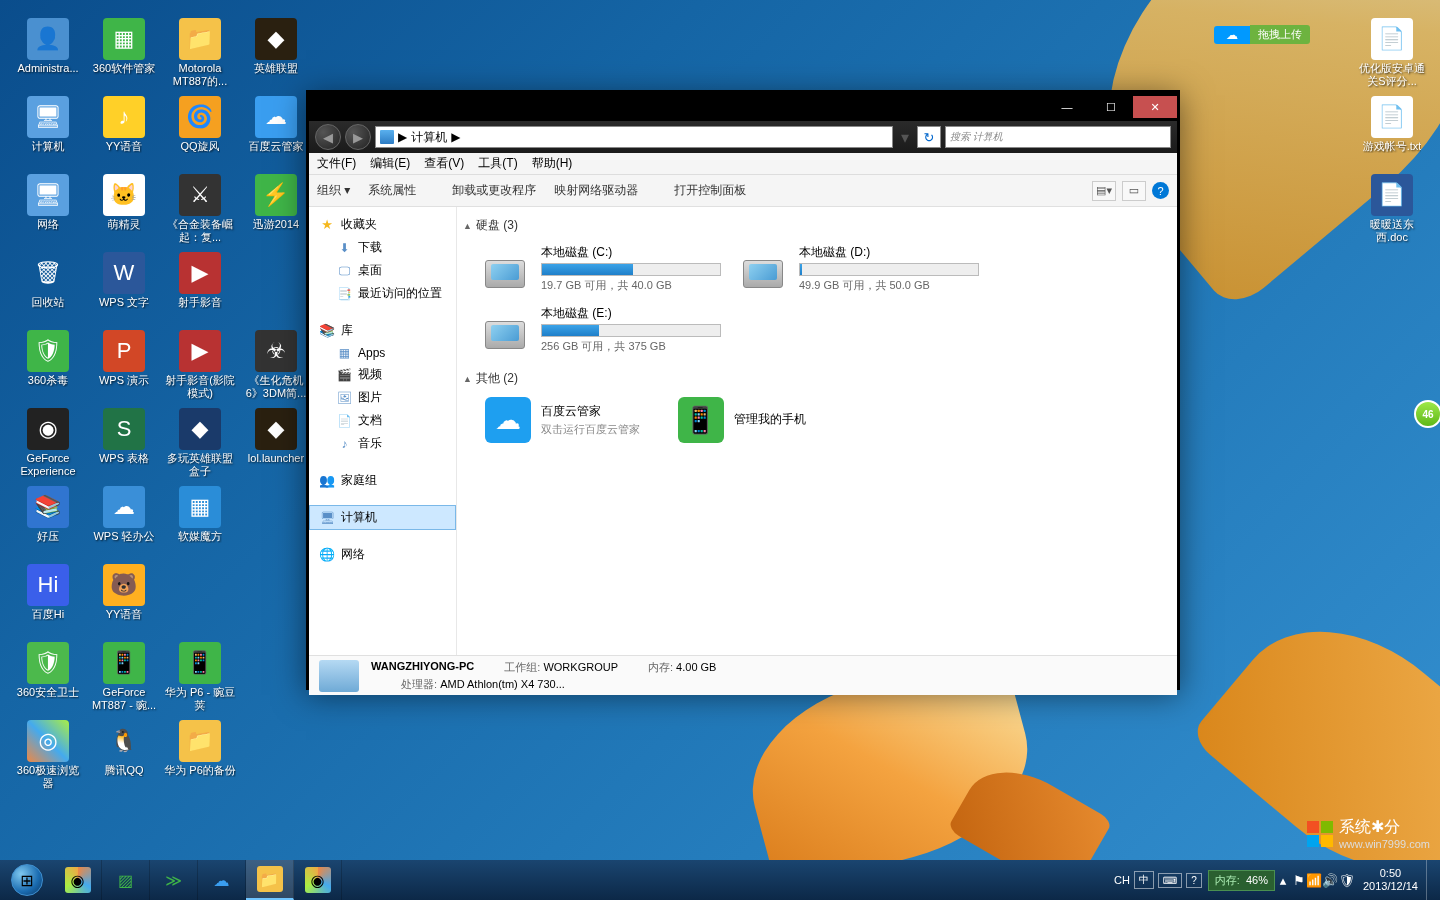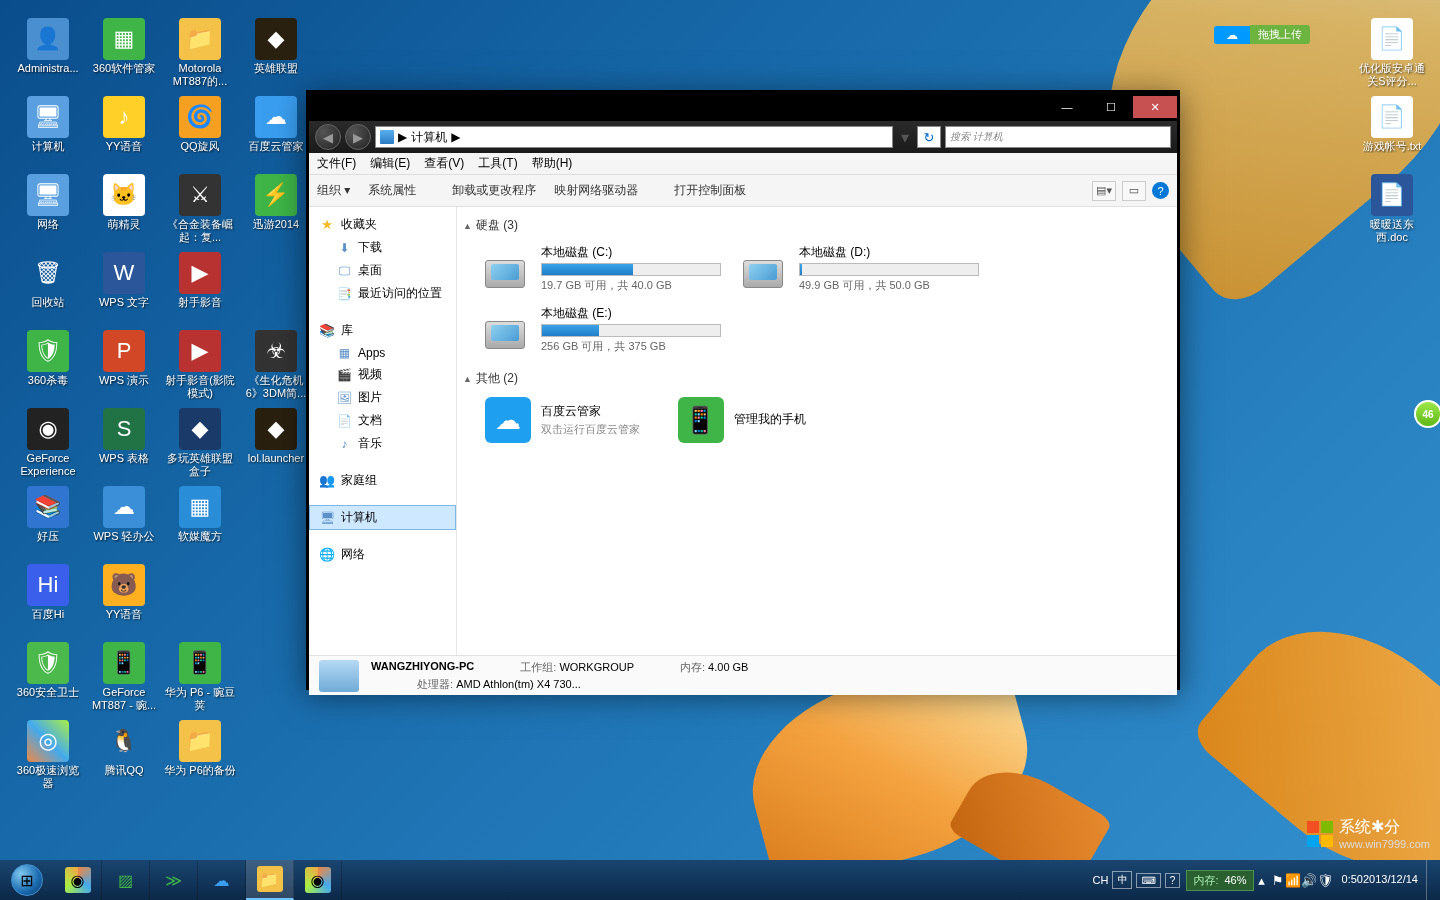--- a/index.html
+++ b/index.html
@@ -78,38 +78,38 @@
 
 .others { display: flex; gap: 30px; padding-left: 18px; }
 .other { display: flex; gap: 10px; align-items: center; cursor: pointer; padding: 4px;}
 .other .oico { width: 46px; height: 46px; border-radius: 6px; display:flex; align-items:center; justify-content:center; font-size:26px; color:#fff;}
 .other .oinfo .oname { margin-bottom: 2px; }
 .other .oinfo .osub { color: #888; font-size: 11px; }
 
 .statusbar { height: 40px; border-top: 1px solid #e0e0e0; display: flex; align-items: center; padding: 0 10px; gap: 12px; font-size: 11px; background:#fafafa; }
 .statusbar .sico { width: 40px; height: 32px; background: linear-gradient(#b5d9f3, #6faad6); border-radius: 3px; position: relative; }
 .statusbar .sdetails { display: flex; flex-direction: column; gap: 2px; }
-.statusbar .srow { display: flex; gap: 46px; }
+.statusbar .srow { display: flex; gap: 30px; }
 
 
 .taskbar { position: absolute; bottom: 0; left: 0; right: 0; height: 40px; background: linear-gradient(#1a4570, #0c2847); display: flex; align-items: center; }
 .startbtn { width: 54px; height: 40px; display: flex; align-items: center; justify-content: center; cursor: pointer; }
 .startbtn .orb { width: 32px; height: 32px; border-radius: 50%; background: radial-gradient(circle at 30% 30%, #7ec8f0, #1a6bb0 60%, #0a3560); border: 1px solid #4090d0; display:flex; align-items:center; justify-content:center;}
 .taskbtns { display: flex; height: 100%; }
 .taskbtn { width: 48px; height: 100%; display: flex; align-items: center; justify-content: center; cursor: pointer; border-right: 1px solid rgba(0,0,0,0.2); }
 .taskbtn.active { background: rgba(255,255,255,0.15); border-bottom: 2px solid #6fc5ff; }
 .taskbtn .tico { width: 26px; height: 26px; border-radius: 3px; display:flex; align-items:center; justify-content:center; font-size:16px;}
 
 .systray { margin-left: auto; display: flex; align-items: center; height: 100%; padding: 0 6px; gap: 0; color: #fff; font-size: 11px; }
 .ime { display:flex; gap:4px; align-items:center; padding:0 6px;}
 .ime-box { border:1px solid rgba(255,255,255,0.5); padding:1px 4px; font-size:10px; cursor:pointer;}
 .mem-widget { background: #2a6030; border: 1px solid #4a9050; padding: 2px 6px; display: flex; gap: 6px; align-items: center; font-size: 11px; }
 .mem-widget .mlabel { color: #a8e8b0; }
 .tray-icon { width: 16px; height: 16px; display: flex; align-items: center; justify-content: center; cursor: pointer; font-size: 13px;}
-.clock { display: flex; flex-direction: row; align-items: center; font-size: 11px; line-height: 1.2; padding: 0 8px; cursor:pointer;}
+.clock { display: flex; flex-direction: column; align-items: center; font-size: 11px; line-height: 1.2; padding: 0 8px; cursor:pointer;}
 
 
 .watermark { position: absolute; bottom: 50px; right: 10px; display: flex; align-items: center; gap: 6px; color: #fff; font-size: 16px;}
 .watermark .wlogo { display: grid; grid-template-columns: 12px 12px; grid-template-rows: 12px 12px; gap: 2px; }
 .watermark .wlogo div:nth-child(1){background:#f25022;} .watermark .wlogo div:nth-child(2){background:#7fba00;} .watermark .wlogo div:nth-child(3){background:#00a4ef;} .watermark .wlogo div:nth-child(4){background:#ffb900;}
 .watermark .url { font-size: 11px; color: #ddd; }
 
 
 .side-bubble { position:absolute; right:-2px; top:400px; width:28px; height:28px; border-radius:50%; background:linear-gradient(#9ee849,#5fb818); border:2px solid #fff; display:flex; align-items:center; justify-content:center; color:#fff; font-size:10px; font-weight:bold;}
 </style>

